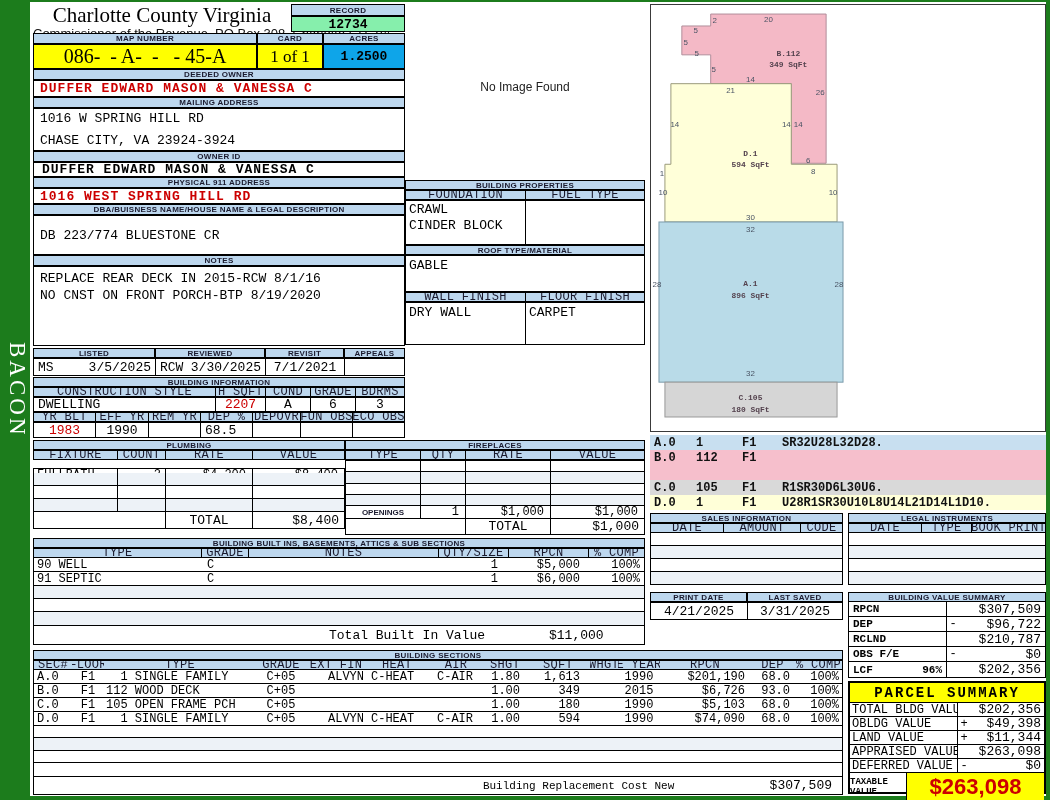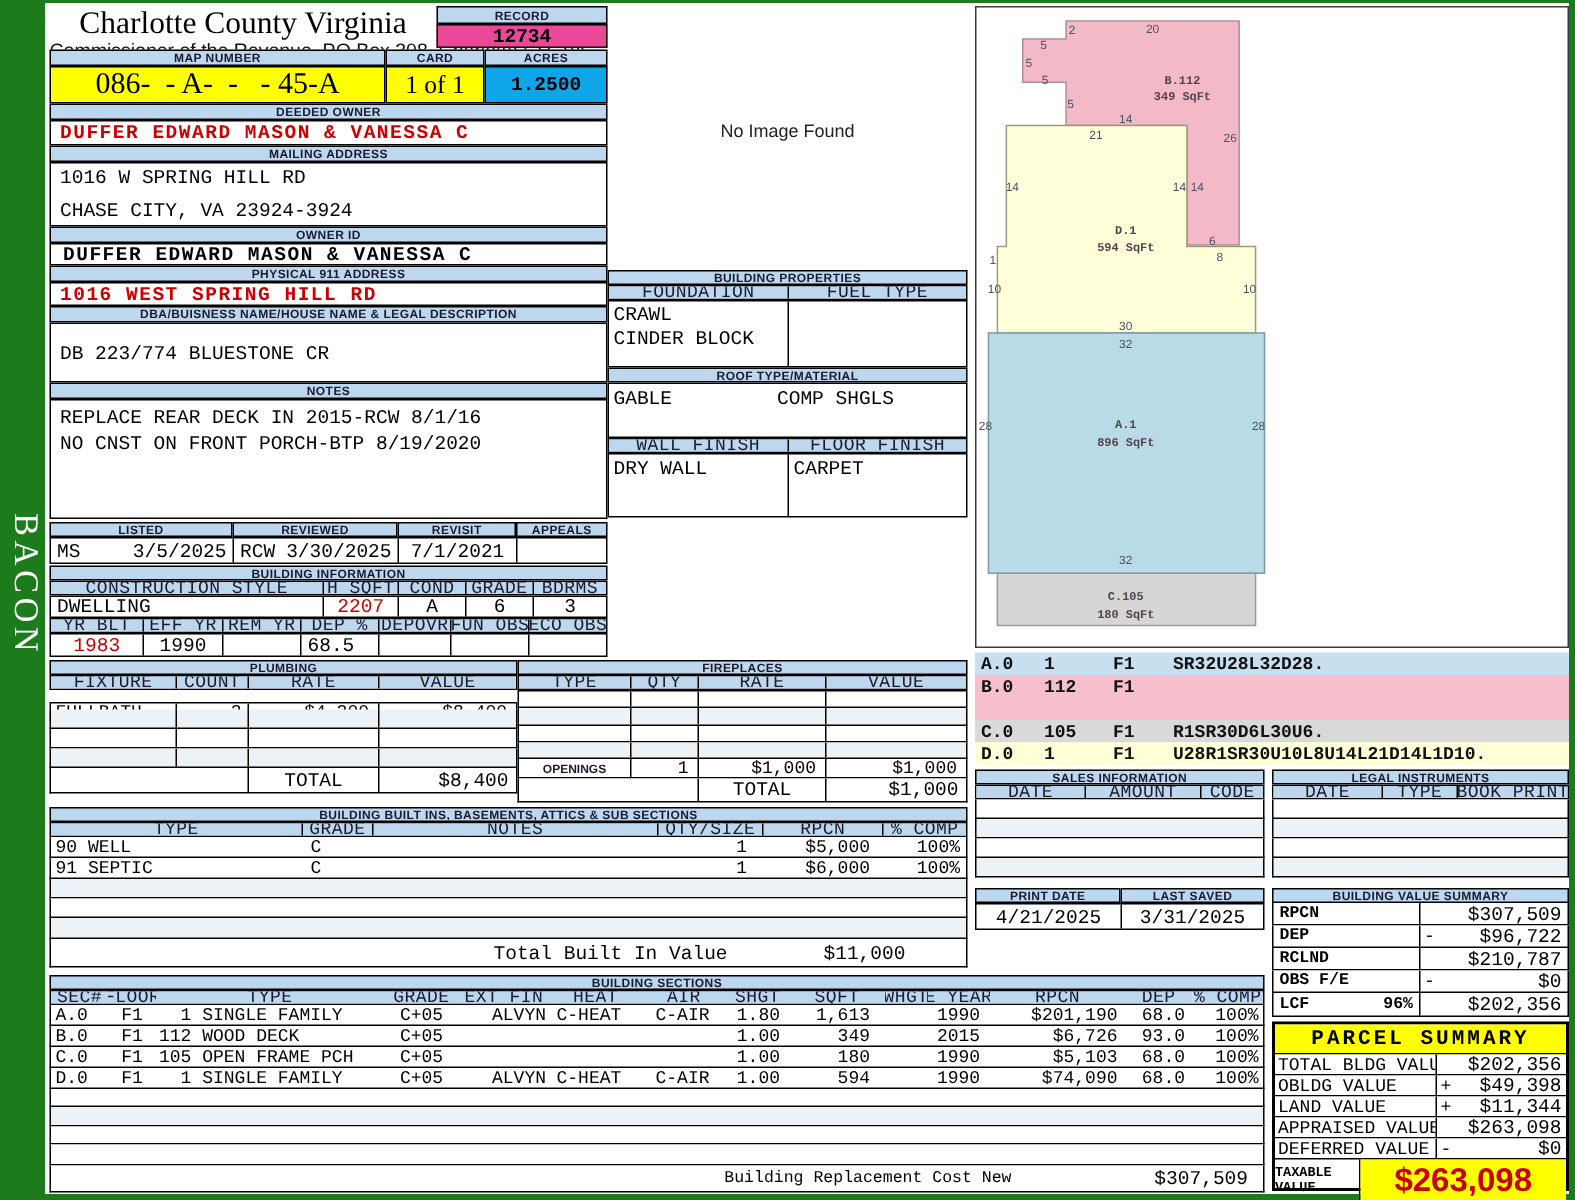--- a/index.html
+++ b/index.html
@@ -14,21 +14,21 @@
      color:#1a1a2e;display:flex;align-items:center;justify-content:center;letter-spacing:.3px;
      white-space:nowrap;overflow:hidden}
   .v{background:#fff;border:1px solid #000;font:12px "Liberation Mono",monospace;color:#000;
      display:flex;align-items:center;overflow:hidden;white-space:pre}
   .vc{justify-content:center}
   .red{color:#cc0000;font-weight:bold}
   .bold{font-weight:bold}
   .mono13{font-size:13px}
   .yel{background:#ffff00}
   .ivory{background:#0ea5e9}
-  .grn{background:#ec4899}
+  .grn{background:#86efac}
   .row{display:flex;border-bottom:1px solid #000;box-sizing:border-box;background:#fff}
   .row>div{box-sizing:border-box;overflow:hidden;white-space:pre;font:12px "Liberation Mono",monospace;
            display:flex;align-items:center}
   .sider>div{border-left:1px solid #000}
   .sider>div:first-child{border-left:none}
   .alt{background:#edf2f7}
   .title{font-family:"Liberation Serif",serif;font-size:21px;color:#000;text-align:center;white-space:nowrap}
   .subtitle{font-size:13px;color:#111;text-align:left;white-space:nowrap}
   .serifbig{font-family:"Liberation Serif",serif;font-size:20px}
   .serifmed{font-family:"Liberation Serif",serif;font-size:17px}
@@ -217,21 +217,20 @@
 <div class="abs row sider" style="left:405px;top:200px;width:240px;height:45px;border:1px solid #000">
   <div style="width:119px;flex-direction:column;align-items:flex-start;justify-content:flex-start;padding:1px 3px;display:flex">
     <div style="font:13px 'Liberation Mono',monospace;line-height:16px">CRAWL</div>
     <div style="font:13px 'Liberation Mono',monospace;line-height:16px">CINDER BLOCK</div>
   </div>
   <div style="width:119px"></div>
 </div>
 <div class="abs b" style="left:405px;top:245px;width:240px;height:10px">ROOF TYPE/MATERIAL</div>
 <div class="abs row" style="left:405px;top:255px;width:240px;height:37px;border:1px solid #000">
   <div style="width:112px;padding-left:3px;align-items:flex-start;padding-top:2px;font-size:13px">GABLE</div>
-  <div style="flex:1;align-items:flex-start;padding-top:2px;font-size:13px">COMP SHGLS</div>
 </div>
 <div class="abs row sider" style="left:405px;top:292px;width:240px;height:10px;border:1px solid #000">
   <div class="b" style="width:119px;border:none">WALL FINISH</div>
   <div class="b" style="width:119px;border:none;border-left:1px solid #000">FLOOR FINISH</div>
 </div>
 <div class="abs row sider" style="left:405px;top:302px;width:240px;height:43px;border:1px solid #000">
   <div style="width:119px;padding-left:3px;align-items:flex-start;padding-top:2px;font-size:13px">DRY WALL</div>
   <div style="width:119px;padding-left:3px;align-items:flex-start;padding-top:2px;font-size:13px">CARPET</div>
 </div>
 

